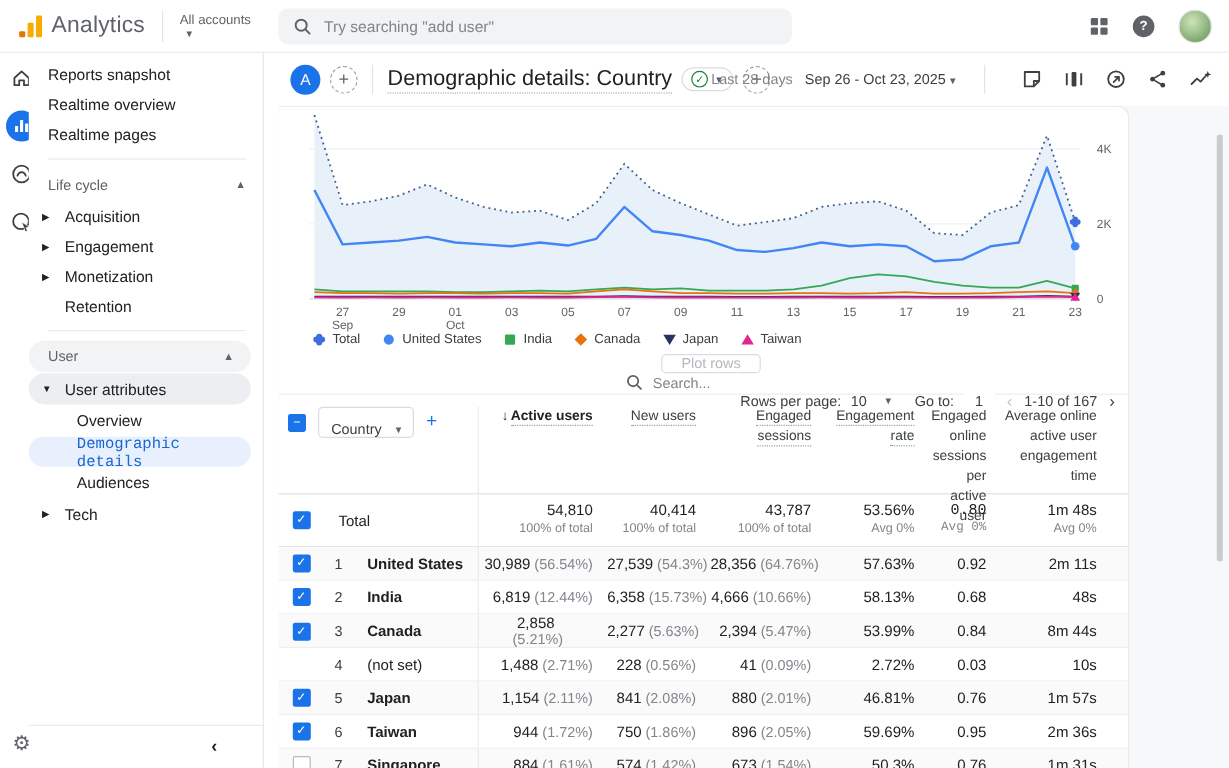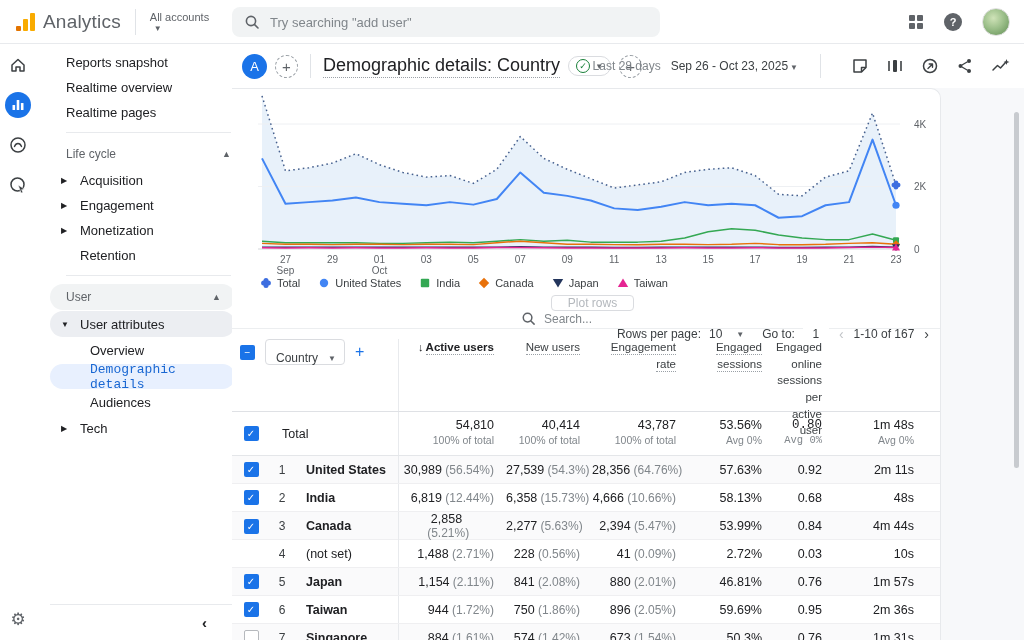--- a/index.html
+++ b/index.html
@@ -30,21 +30,21 @@
     background:radial-gradient(circle at 40% 35%, #cfe3b8 0%, #9dc08b 45%, #5f8d52 100%); border:1px solid #e0e0e0; }
 
   
   #rail { position:absolute; left:0; top:44px; width:36px; bottom:0; background:#fff;
     display:flex; flex-direction:column; align-items:center; padding-top:8px; gap:14px; }
   .rail-icon { width:26px; height:26px; display:flex; align-items:center; justify-content:center; cursor:pointer; }
   .rail-icon.active { background:#1a73e8; border-radius:50%; }
   .rail-gear { position:absolute; bottom:10px; left:0; width:36px; text-align:center; font-size:17px; color:#5f6368; cursor:pointer; }
 
   
-  #sidenav { position:absolute; left:50px; top:44px; width:196px; bottom:0; background:#fff;
+  #sidenav { position:absolute; left:24px; top:44px; width:196px; bottom:0; background:#fff;
     border-right:1px solid #e6e8eb; padding-top:6px; font-size:13px; }
   .nav-item { height:24px; display:flex; align-items:center; color:#202124; cursor:pointer; margin-bottom:1px; }
   .nav-item.link { padding-left:16px; }
   .nav-item.plain { padding-left:30px; }
   .nav-item.expand { padding-left:11px; }
   .nav-item .tricaret { width:19px; font-size:8px; color:#202124; }
   .nav-item.section { color:#5f6368; font-size:12px; padding:0 14px 0 16px; justify-content:space-between; height:26px; }
   .nav-item.section-pill { color:#5f6368; font-size:12px; padding:0 14px 0 16px; justify-content:space-between;
     background:#f1f3f4; border-radius:14px; margin-right:10px; height:26px; }
   .chev-up { font-size:9px; color:#5f6368; }
@@ -443,23 +443,24 @@
                 <div class="cb ind">−</div>
               </div>
               <div class="dim-pill">
                 <span>Country</span>
                 <span class="pill-caret">▼</span>
               </div>
               <span class="add-dim">+</span>
             </div>
             <div class="th sorted vdiv" style="height: 72px;"><span class="sort-arrow">↓</span><span class="hlabel">Active users</span></div>
             <div class="th" style="height: 72px;"><span class="hlabel">New users</span></div>
+            <div class="th" style="height: 72px;"><span class="hlabel">Engaged sessions</span></div>
             <div class="th" style="height: 72px;"><span class="hlabel">Engagement rate</span></div>
-            <div class="th" style="height: 72px;"><span class="hlabel">Engaged sessions</span></div>
             <div class="th" style="height: 72px;"><span class="hlabel nounder">Engaged online sessions per active user</span></div>
+            <div class="th" style="height: 72px;"><span class="hlabel nounder">Average online active user engagement time</span></div>
           </div>
         <div id="totals-row" class="tgrid">
             <div class="cb-cell">
               <div class="cb checked">✓</div>
             </div>
             <div class="total-label">Total</div>
             <div class="tcell vdiv" style="align-self: stretch; padding-top: 6px;"><span>54,810</span><span class="sub">100% of total</span></div>
             <div class="tcell" style="align-self: stretch; padding-top: 6px;"><span>40,414</span><span class="sub">100% of total</span></div>
             <div class="tcell" style="align-self: stretch; padding-top: 6px;"><span>43,787</span><span class="sub">100% of total</span></div>
             <div class="tcell" style="align-self: stretch; padding-top: 6px;"><span>53.56%</span><span class="sub">Avg 0%</span></div>
@@ -506,21 +507,21 @@
               <div class="row-index">3</div>
               <div class="row-country">Canada</div>
               <div class="tcell vdiv" style="align-self: stretch; display: flex; align-items: center; justify-content: flex-end; flex-direction: column;">
                 <span>2,858</span>
                 <span class="pct">&nbsp;(5.21%)</span>
               </div>
               <div class="tcell"><span>2,277</span><span class="pct">&nbsp;(5.63%)</span></div>
               <div class="tcell"><span>2,394</span><span class="pct">&nbsp;(5.47%)</span></div>
               <div class="tcell"><span>53.99%</span></div>
               <div class="tcell"><span>0.84</span></div>
-              <div class="tcell"><span>4m 44s</span></div>
+              <div class="tcell"><span>8m 44s</span></div>
             </div>
             <div class="tgrid trow">
               <div class="cb-cell">
                 <div class="cb none"></div>
               </div>
               <div class="row-index">4</div>
               <div class="row-country normal">(not set)</div>
               <div class="tcell vdiv" style="align-self: stretch; display: flex; align-items: center; justify-content: flex-end;">
                 <span>1,488</span>
                 <span class="pct">&nbsp;(2.71%)</span>

